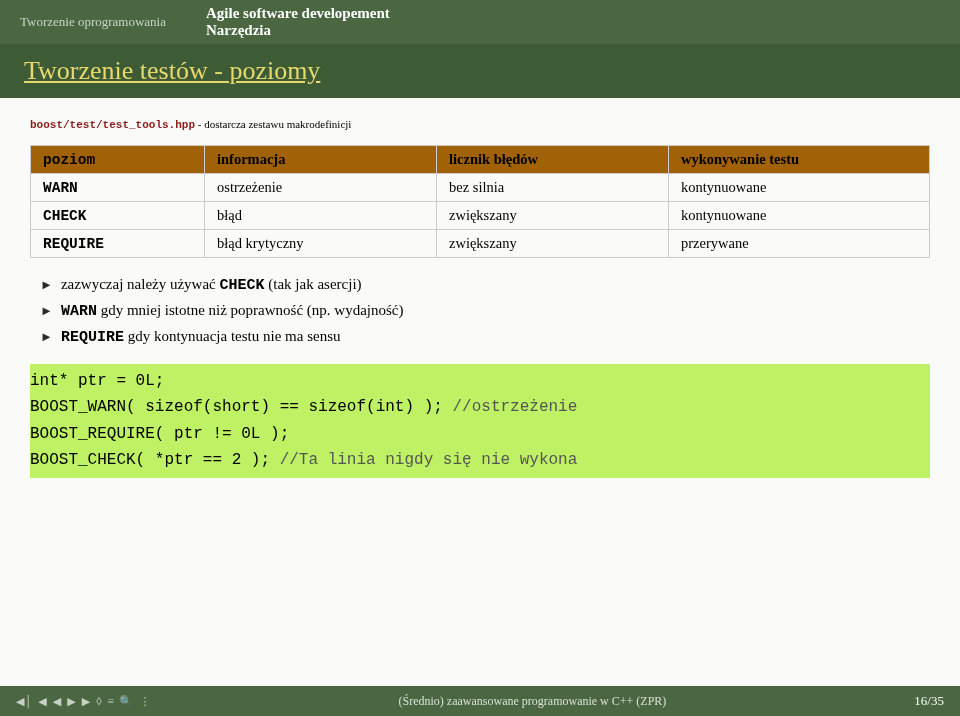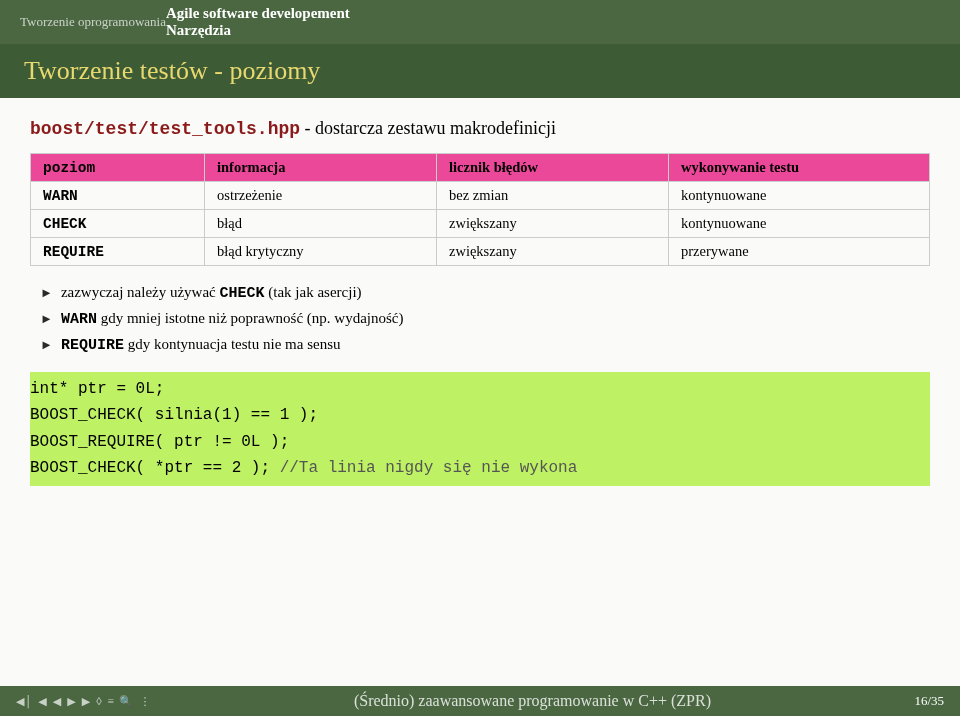--- a/index.html
+++ b/index.html
@@ -15,20 +15,21 @@
     }
 
     
     .top-nav {
       background: #4a6741;
       color: white;
       display: flex;
       align-items: center;
       padding: 8px 20px;
       height: 44px;
+      gap: 40px;
     }
 
     .nav-item {
       font-size: 13px;
       color: white;
     }
 
     .nav-item.active {
       display: flex;
       flex-direction: column;
@@ -42,39 +43,40 @@
     .nav-item.inactive {
       color: rgba(255,255,255,0.7);
       font-size: 13px;
     }
 
     
     .title-bar {
       background: #3d5c35;
       padding: 12px 24px;
       color: #e8d870;
+      text-decoration: underline;
     }
 
     .title-bar h1 {
       font-size: 26px;
       font-weight: normal;
       color: #e8d870;
       font-family: Georgia, serif;
     }
 
     
     .main-content {
       flex: 1;
       background: #fafaf8;
       padding: 20px 30px 10px 30px;
       overflow: hidden;
     }
 
     .hpp-line {
-      font-size: 18px;
+      font-size: 11px;
       margin-bottom: 14px;
       font-family: Georgia, serif;
     }
 
     .hpp-link {
       color: #8b1a1a;
       font-family: 'Courier New', monospace;
       font-weight: bold;
     }
 
@@ -92,21 +94,21 @@
       border: 1px solid #ccc;
     }
 
     .levels-table .col-level {
       font-family: 'Courier New', monospace;
       font-weight: bold;
       width: 120px;
     }
 
     .levels-table tr:first-child td {
-      background: #ec4899;
+      background: #a16207;
       font-weight: bold;
     }
 
     
     .bullet-list {
       list-style: none;
       margin-bottom: 18px;
       padding-left: 10px;
     }
 
@@ -154,21 +156,21 @@
       color: rgba(255,255,255,0.85);
       height: 30px;
       display: flex;
       align-items: center;
       justify-content: space-between;
       padding: 0 16px;
       font-size: 12px;
     }
 
     .bottom-center {
-      font-size: 16px;
+      font-size: 12px;
       color: rgba(255,255,255,0.8);
     }
 
     .bottom-right {
       color: white;
       font-size: 13px;
     }
 
     .nav-controls {
       display: flex;
@@ -212,21 +214,21 @@
     <tbody>
         <tr>
       <td class="col-level">poziom</td>
       <td class="col-info">informacja</td>
       <td class="col-count">licznik błędów</td>
       <td class="col-exec">wykonywanie testu</td>
     </tr>
     <tr>
       <td class="col-level">WARN</td>
       <td>ostrzeżenie</td>
-      <td>bez zmian</td>
+      <td>bez silnia</td>
       <td>kontynuowane</td>
     </tr>
     <tr>
       <td class="col-level">CHECK</td>
       <td>błąd</td>
       <td>zwiększany</td>
       <td>kontynuowane</td>
     </tr>
     <tr>
       <td class="col-level">REQUIRE</td>
@@ -253,21 +255,23 @@
     <li>
       <span class="bullet-arrow">►</span>
       <span>
         <span class="bold-mono">REQUIRE</span><span> gdy kontynuacja testu nie ma sensu</span>
       </span>
     </li>
   </ul>
 
   <div class="code-block">
     <span class="code-line"><span>int* ptr = 0L;</span></span>
-    <span class="code-line"><span>BOOST_CHECK( silnia(1) == 1 );</span></span>
+    <span class="code-line">
+      <span>BOOST_WARN( sizeof(short) == sizeof(int) ); </span><span class="code-comment">//ostrzeżenie</span>
+    </span>
     <span class="code-line"><span>BOOST_REQUIRE( ptr != 0L );</span></span>
     <span class="code-line">
       <span>BOOST_CHECK( *ptr == 2 ); </span><span class="code-comment">//Ta linia nigdy się nie wykona</span>
     </span>
   </div>
 
 </div>
 
 <div class="bottom-bar">
   <div class="nav-controls">

